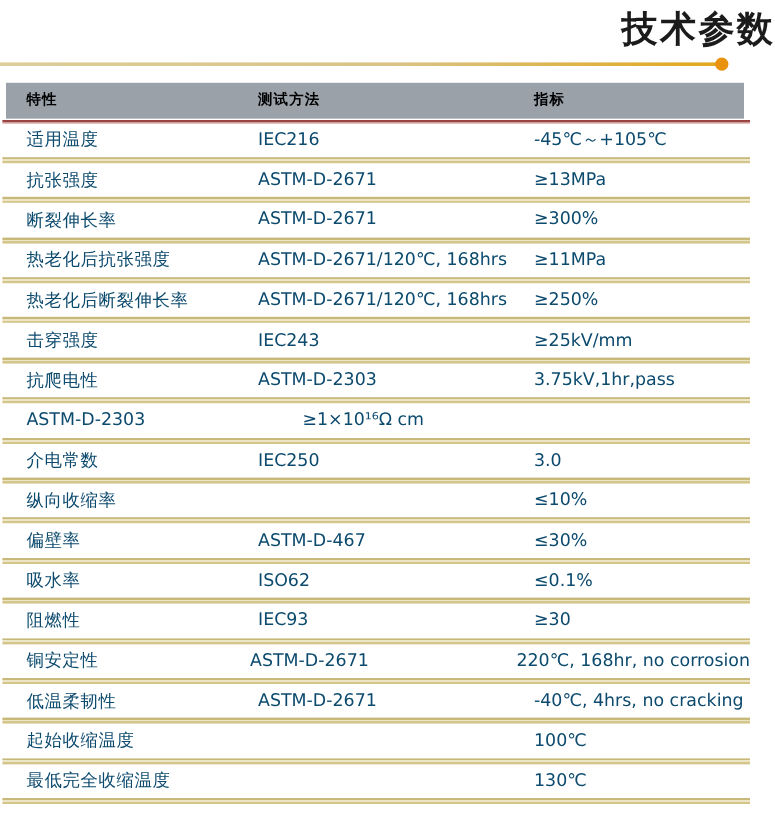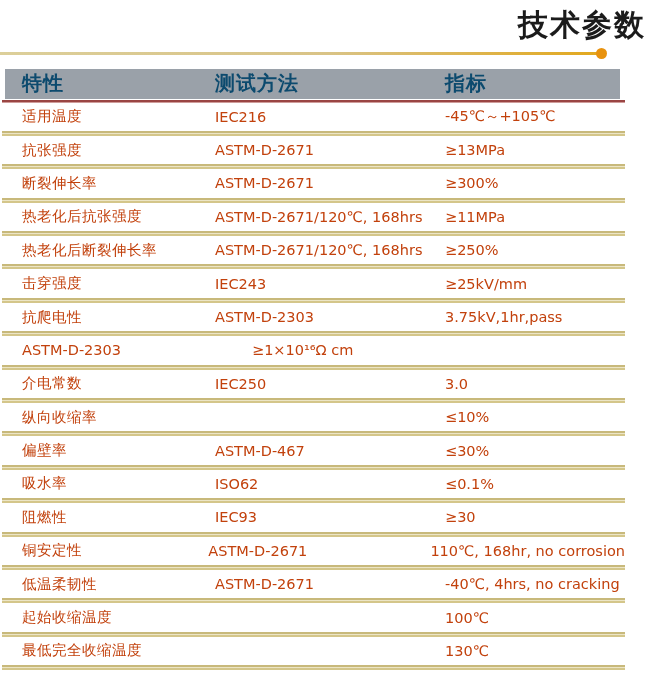--- a/index.html
+++ b/index.html
@@ -39,42 +39,42 @@
     flex:0 0 auto;
   }
   
   .thead{
     margin:9px 0 0 5px;
     width:615px;height:30px;
     background:#9aa1a9;
     display:flex;align-items:center;
     padding-left:17px;
     box-sizing:border-box;
-    color:#0c4a6e;
-    font-size:20px;
+    color:#000000;
+    font-size:12px;
     font-weight:bold;
     letter-spacing:1px;
   }
   .thead .hc1{width:193px;}
   .thead .hc2{width:230px;}
   .thead .hc3{flex:1;}
   
   .header-underline{
     margin-left:2px;
     width:623px;height:4px;
     background:linear-gradient(to bottom,#ffffff 0%,#ffffff 22%,#9a4543 22%,#9a4543 75%,#cf9c9a 75%,#cf9c9a 100%);
   }
   
   .tbody{margin-left:2px;width:623px;}
   .row{
     display:flex;align-items:center;
     height:28.4px;
     padding-left:20px;
     box-sizing:border-box;
-    color:#c2410c;
+    color:#0c4a6e;
     font-size:14.5px;
     white-space:nowrap;
   }
   .cell{overflow:visible;}
   .c1{width:193px;font-weight:500;letter-spacing:0.5px;}
   .c2{width:230px;}
   .c3{flex:1;}
   .sep{
     height:5px;width:623px;
     background:linear-gradient(to bottom,#c8b97b 0%,#c8b97b 34%,#ece5c6 34%,#ece5c6 62%,#d4c68a 62%,#d4c68a 100%);
@@ -174,21 +174,21 @@
       <div class="sep"></div>
       <div class="row">
         <span class="cell c1">阻燃性</span>
         <span class="cell c2">IEC93</span>
         <span class="cell c3">≥30</span>
       </div>
       <div class="sep"></div>
       <div class="row">
         <span class="cell c1">铜安定性</span>
         <span class="cell c2">ASTM-D-2671</span>
-        <span class="cell c3">110℃, 168hr, no corrosion</span>
+        <span class="cell c3">220℃, 168hr, no corrosion</span>
       </div>
       <div class="sep"></div>
       <div class="row">
         <span class="cell c1">低温柔韧性</span>
         <span class="cell c2">ASTM-D-2671</span>
         <span class="cell c3">-40℃, 4hrs, no cracking</span>
       </div>
       <div class="sep"></div>
       <div class="row">
         <span class="cell c1">起始收缩温度</span>

